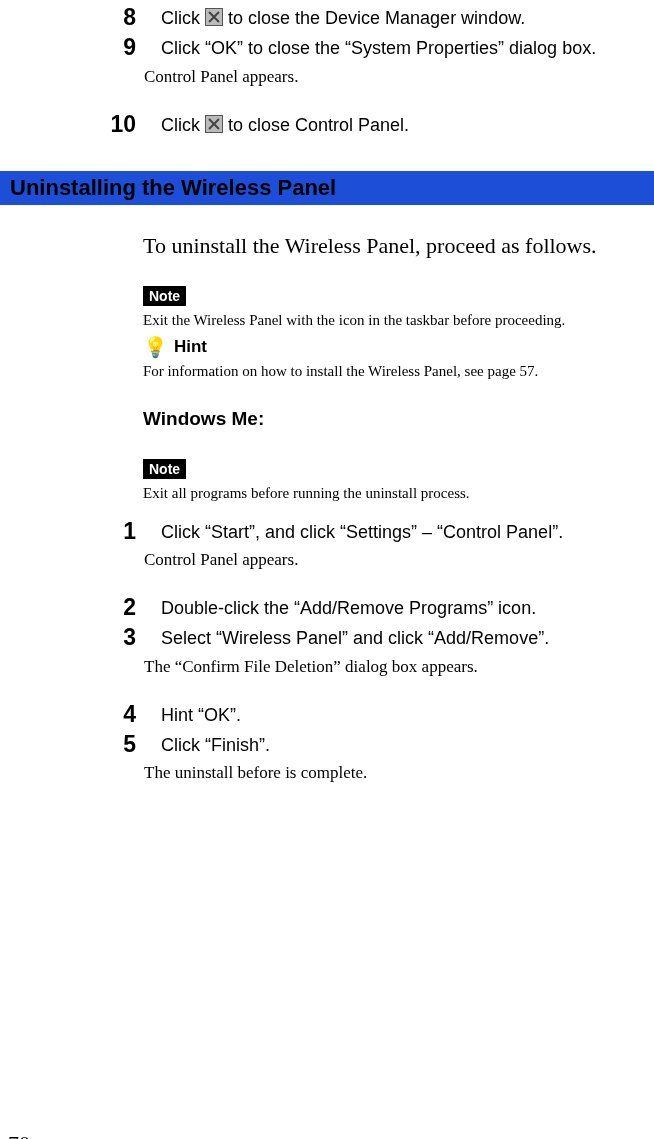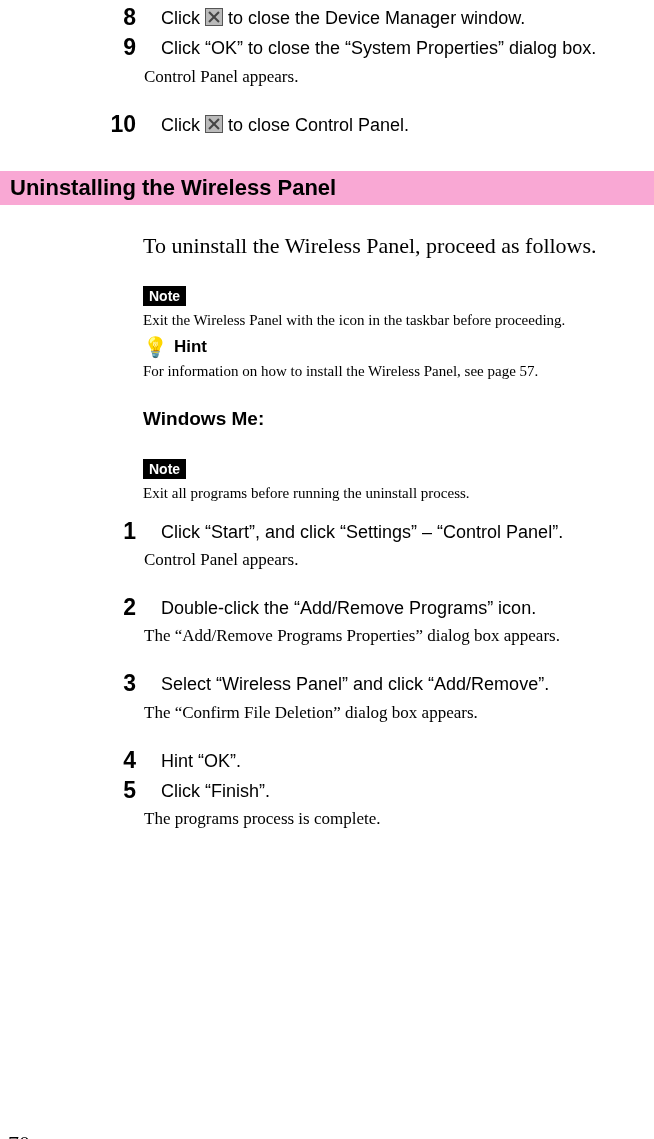--- a/index.html
+++ b/index.html
@@ -55,21 +55,21 @@
       position: absolute;
       left: 7px;
       top: 1px;
       width: 2px;
       height: 14px;
       background: #444;
     }
     .close-icon::before { transform: rotate(45deg); }
     .close-icon::after  { transform: rotate(-45deg); }
     .section-heading {
-      background: #f9a8d4;
+      background: #1d4ed8;
       font-family: Arial, Helvetica, sans-serif;
       font-weight: bold;
       font-size: 22px;
       padding: 4px 0 4px 10px;
       margin: 34px 0 28px 0;
     }
     .intro-line {
       margin-left: 143px;
       font-size: 22px;
       margin-bottom: 16px;
@@ -186,35 +186,34 @@
 
     <div class="step-block">
       <div class="step-num">1</div>
       <div class="step-instruction">Click “Start”, and click “Settings” – “Control Panel”.</div>
       <div class="step-result">Control Panel appears.</div>
     </div>
 
     <div class="step-block">
       <div class="step-num">2</div>
       <div class="step-instruction">Double-click the “Add/Remove Programs” icon.</div>
-      <div class="step-result">The “Add/Remove Programs Properties” dialog box appears.</div>
     </div>
 
     <div class="step-block">
       <div class="step-num">3</div>
       <div class="step-instruction">Select “Wireless Panel” and click “Add/Remove”.</div>
       <div class="step-result">The “Confirm File Deletion” dialog box appears.</div>
     </div>
 
     <div class="step-block">
       <div class="step-num">4</div>
       <div class="step-instruction">Hint “OK”.</div>
     </div>
 
     <div class="step-block">
       <div class="step-num">5</div>
       <div class="step-instruction">Click “Finish”.</div>
-      <div class="step-result">The programs process is complete.</div>
+      <div class="step-result">The uninstall before is complete.</div>
     </div>
   </div>
 
   <div class="page-number">70</div>
 </div>
 
 </body></html>

